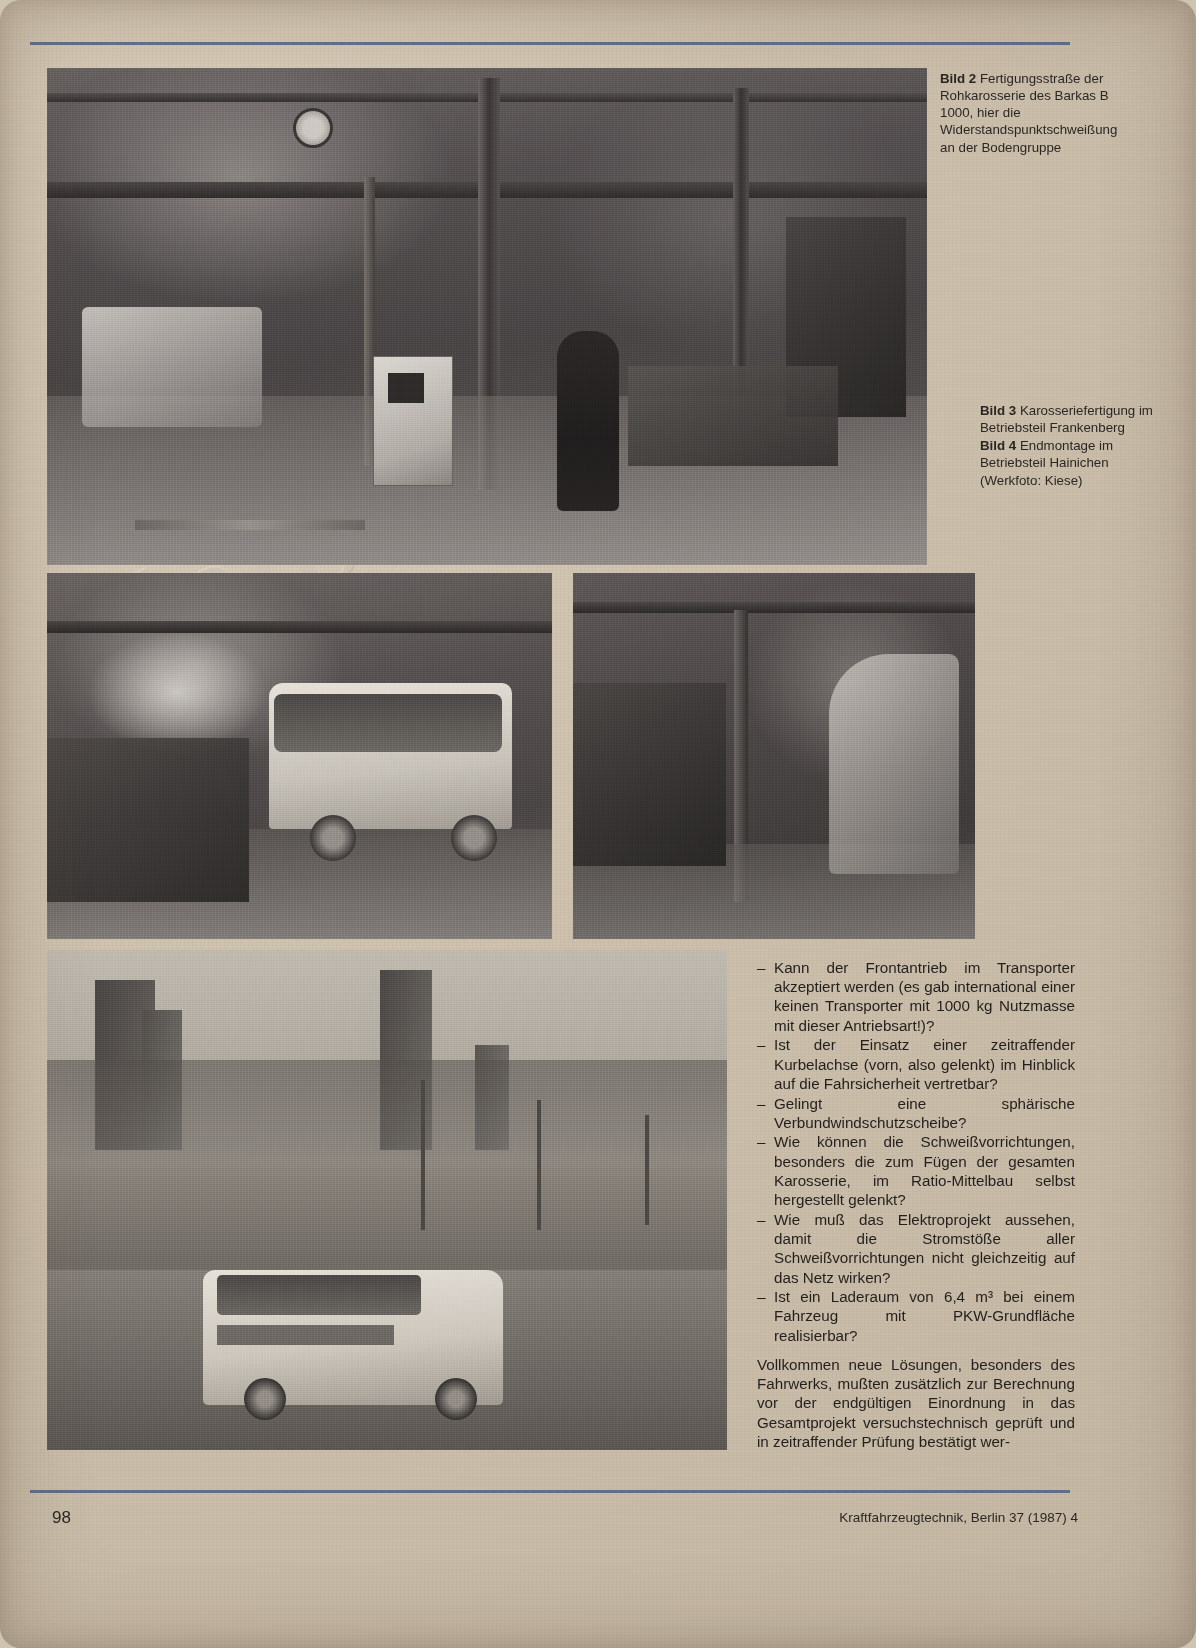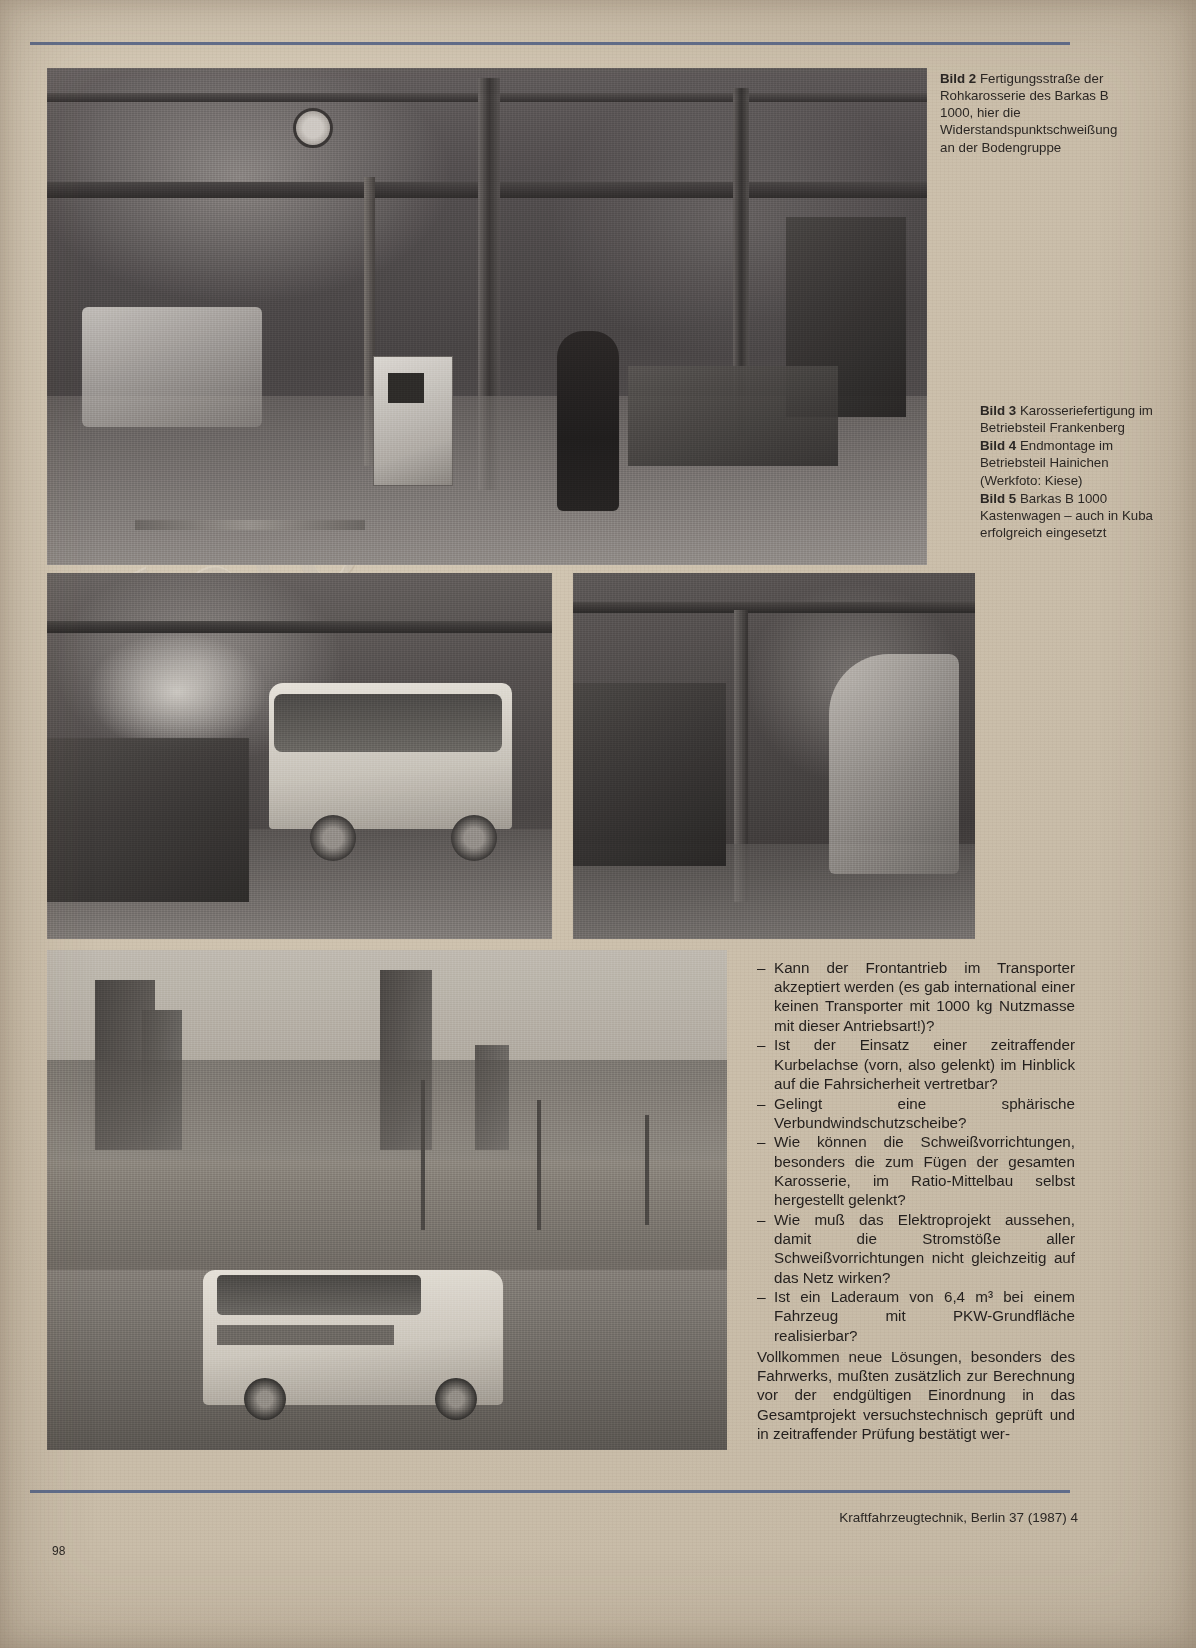--- a/index.html
+++ b/index.html
@@ -15,20 +15,21 @@
   }
 
   
   #page {
     position: relative;
     width: 1196px;
     height: 1648px;
     background:
       radial-gradient(ellipse at 20% 15%, #d8cdba 0%, #cdc1ad 45%, #c3b7a3 100%);
     overflow: hidden;
+    border-radius: 21px;
   }
   #paper-grain {
     position: absolute;
     inset: 0;
     background-image:
       repeating-linear-gradient(0deg, rgba(120,100,80,0.035) 0px, rgba(120,100,80,0.035) 1px, transparent 1px, transparent 3px),
       repeating-linear-gradient(90deg, rgba(120,100,80,0.03) 0px, rgba(120,100,80,0.03) 1px, transparent 1px, transparent 4px);
     pointer-events: none;
     mix-blend-mode: multiply;
   }
@@ -315,31 +316,31 @@
     margin-bottom: 0.5px;
     text-align: justify;
     text-justify: inter-word;
   }
   ul.qlist li .dash {
     position: absolute;
     left: 0;
     top: 0;
   }
   #closing-paragraph {
-    margin-top: 2px;
+    margin-top: 10px;
     text-align: justify;
     text-justify: inter-word;
   }
 
   
   #footer-page-number {
     position: absolute;
     left: 52px;
-    top: 1544px;
-    font-size: 12px;
+    top: 1508px;
+    font-size: 17px;
     color: #2b2724;
   }
   #footer-source {
     position: absolute;
     right: 118px;
     top: 1510px;
     font-size: 13.5px;
     color: #2b2724;
   }
 </style>
@@ -419,24 +420,20 @@
 
   <div class="caption-block" id="caption-group-345">
     <div class="caption-entry">
       <b>Bild 3</b>
       <span>Karosseriefertigung im Betriebsteil Frankenberg</span>
     </div>
     <div class="caption-entry">
       <b>Bild 4</b>
       <span>Endmontage im Betriebsteil Hainichen (Werkfoto: Kiese)</span>
     </div>
-    <div class="caption-entry">
-      <b>Bild 5</b>
-      <span>Barkas B 1000 Kastenwagen – auch in Kuba erfolgreich eingesetzt</span>
-    </div>
   </div>
 
   <div id="body-column">
     <ul class="qlist" id="question-list">
       <li>
         <span class="dash">–</span>
         <span>Kann der Frontantrieb im Transporter akzeptiert werden (es gab international einer keinen Transporter mit 1000 kg Nutzmasse mit dieser Antriebsart!)?</span>
       </li>
       <li>
         <span class="dash">–</span>

